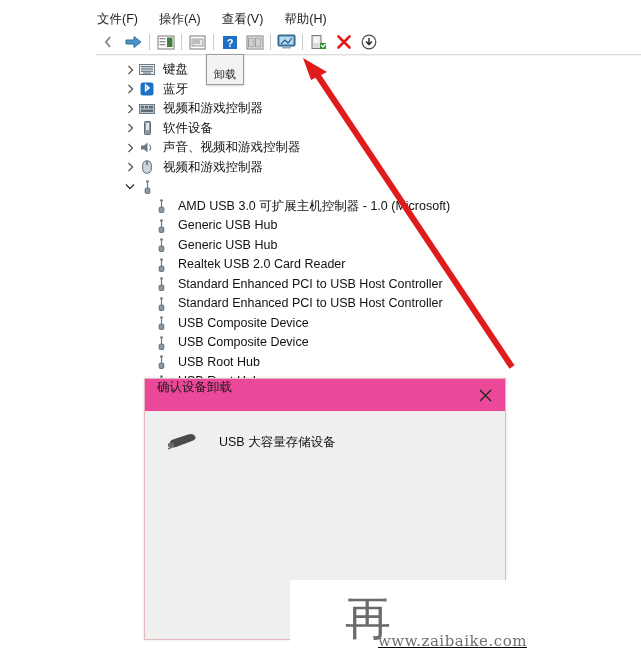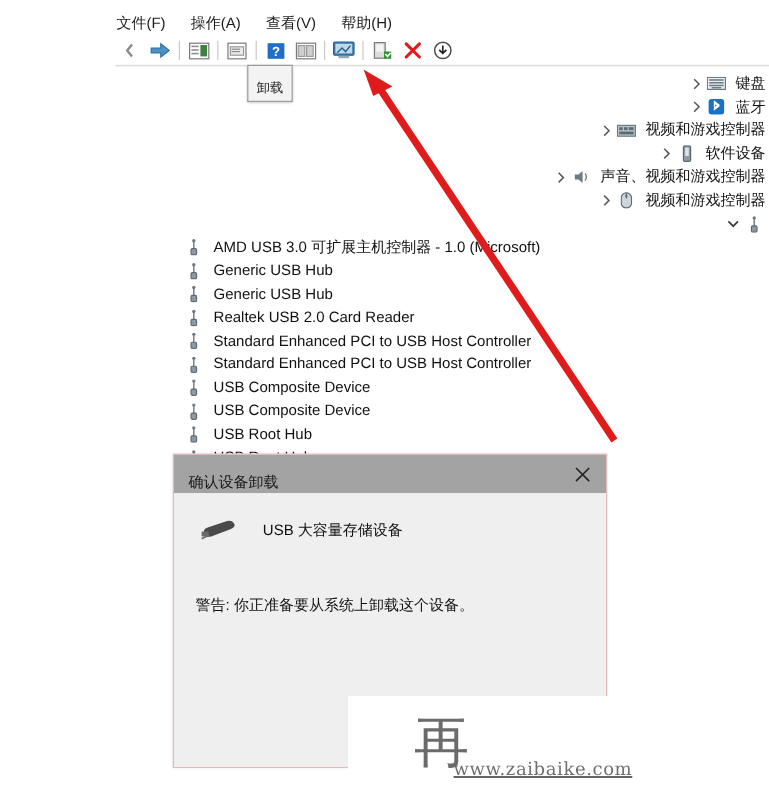--- a/index.html
+++ b/index.html
@@ -64,38 +64,38 @@
     font-size:9px;color:#646464;flex:0 0 16px;
   }
   .chev svg{display:block;}
   .nd-icon{
     width:18px;height:16px;display:flex;align-items:center;justify-content:center;
     flex:0 0 18px;margin-right:4px;
   }
   .nd-label{
     font-size:12.5px;color:#111;white-space:nowrap;padding:1px 3px;line-height:15px;
   }
-  .lvl1{padding-left:26px;justify-content:flex-end;}
+  .lvl1{padding-left:26px;}
   .lvl2{padding-left:56px;}
   .lvl2 .nd-icon{margin-right:5px;}
 
   
   .arrow-svg{
     position:absolute;left:0;top:0;width:641px;height:656px;pointer-events:none;
   }
 
   
   .dialog{
     position:absolute;left:144px;top:378px;width:360px;height:260px;
     background:#efefef;border:1px solid #e4b8bd;
     box-shadow:0 0 3px rgba(0,0,0,.12);
   }
   .dlg-head{
-    height:32px;background:#a3a3a3;position:relative;
-    display:flex;align-items:flex-end;
+    height:32px;background:#ec4899;position:relative;
+    display:flex;align-items:flex-start;
   }
   .dlg-title{
     font-size:12.5px;color:#1a1a1a;padding-left:12px;
   }
   .dlg-close{
     position:absolute;right:0;top:0;width:40px;height:32px;
     display:flex;align-items:center;justify-content:center;
     font-size:14px;color:#222;
   }
   .dlg-body{
@@ -494,21 +494,20 @@
     <div class="dlg-devrow">
       <span class="dlg-devicon">
         <svg width="34" height="20" viewBox="0 0 34 20">
           <path d="M4 12 Q3 9 7 7.5 L22 2.5 Q27 1 29 4 Q31 7 26 9 L10 15 Q5 16.5 4 12 Z" fill="#4a4a4a"></path>
           <rect x="2" y="11" width="6" height="4" rx="1" fill="#6b6b6b"></rect>
           <path d="M8 14 L2 17" stroke="#6b6b6b" stroke-width="1.4"></path>
         </svg>
       </span>
       <span class="dlg-devname">USB 大容量存储设备</span>
     </div>
-    <div class="dlg-warn">警告: 你正准备要从系统上卸载这个设备。</div>
   </div>
 </div>
 
 <div class="wm">
   <div class="wm-inner">
     <span class="wm-mark">再</span>
   </div>
 </div>
 <div class="wm-urlwrap">
   <span class="wm-url">www.zaibaike.com</span>

